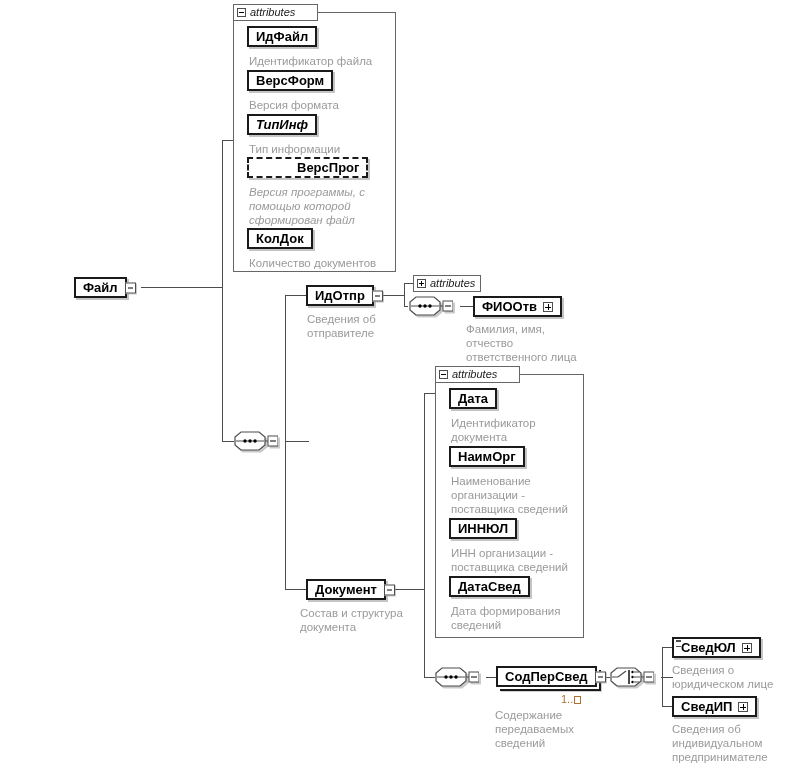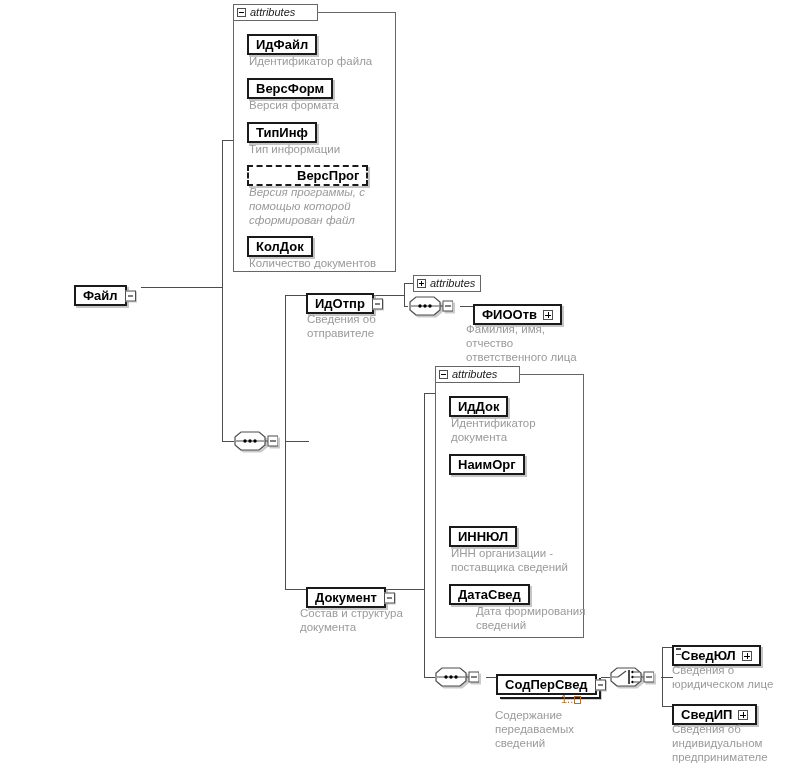--- a/index.html
+++ b/index.html
@@ -41,21 +41,20 @@
   }
 
   
   .nodewrap{position:absolute;}
   .ebox{
     position:relative;display:inline-flex;align-items:center;
     border:2px solid #1a1a1a;background:#fff;box-sizing:border-box;
     height:21px;padding:0 7px;white-space:nowrap;
     font-weight:bold;font-size:13px;color:#000;line-height:1;
     box-shadow:2px 2px 0 0 rgba(150,150,150,.55);
-    margin-top:8px;
   }
   .ebox.dashed{border:2px dashed #1a1a1a;padding-left:48px;}
   .ebox.repeat{
     box-shadow:3px 3px 0 -1px #fff,4px 4px 0 0 #1a1a1a,5px 5px 0 0 rgba(150,150,150,.45);
   }
   
   .knob{
     position:absolute;right:-11px;top:50%;transform:translateY(-50%);
     width:11px;height:11px;border:1px solid #4d4d4d;background:#fff;
     box-sizing:border-box;z-index:4;
@@ -154,21 +153,21 @@
     </div>
     <div class="desc" style="left:16px;top:50px;width:146px;">Идентификатор файла</div>
 
     <div class="nodewrap" style="left:14px;top:66px;">
       <div class="ebox">
         <span>ВерсФорм</span>
       </div>
     </div>
     <div class="desc" style="left:16px;top:94px;width:146px;">Версия формата</div>
 
-    <div class="nodewrap" style="left:14px;top:110px;">
+    <div class="nodewrap" style="left:14px;top:110px;font-style:italic;">
       <div class="ebox">
         <span>ТипИнф</span>
       </div>
     </div>
     <div class="desc" style="left:16px;top:138px;width:146px;">Тип информации</div>
 
     <div class="nodewrap" style="left:14px;top:153px;">
       <div class="ebox dashed">
         <span>ВерсПрог</span>
       </div>
@@ -232,44 +231,45 @@
 
   <div class="attrpanel" style="left:435px;top:366px;width:149px;height:272px;">
     <div class="panelbody" style="left:0;top:8px;width:149px;height:264px;"></div>
     <div class="attrtab" style="width:85px;">
       <span class="pmbox"></span>
       <span class="lbl">attributes</span>
     </div>
 
     <div class="nodewrap" style="left:14px;top:22px;">
       <div class="ebox">
-        <span>ИдДок</span>
+        <span>Дата</span>
       </div>
     </div>
     <div class="desc" style="left:16px;top:50px;width:126px;">Идентификатор документа</div>
 
     <div class="nodewrap" style="left:14px;top:80px;">
       <div class="ebox">
         <span>НаимОрг</span>
       </div>
     </div>
+    <div class="desc" style="left:16px;top:108px;width:132px;">Наименование организации - поставщика сведений</div>
 
     <div class="nodewrap" style="left:14px;top:152px;">
       <div class="ebox">
         <span>ИННЮЛ</span>
       </div>
     </div>
     <div class="desc" style="left:16px;top:180px;width:134px;">ИНН организации - поставщика сведений</div>
 
     <div class="nodewrap" style="left:14px;top:210px;">
       <div class="ebox">
         <span>ДатаСвед</span>
       </div>
     </div>
-    <div class="desc" style="left:16px;top:238px;width:134px;margin-left:25px;">Дата формирования сведений</div>
+    <div class="desc" style="left:16px;top:238px;width:134px;">Дата формирования сведений</div>
   </div>
 
   <div class="nodewrap" style="left:306px;top:579px;">
     <div class="ebox">
       <span>Документ</span>
       <span class="knob"></span>
     </div>
   </div>
   <div class="desc" style="left:300px;top:606px;width:125px;">Состав и структура документа</div>
 

